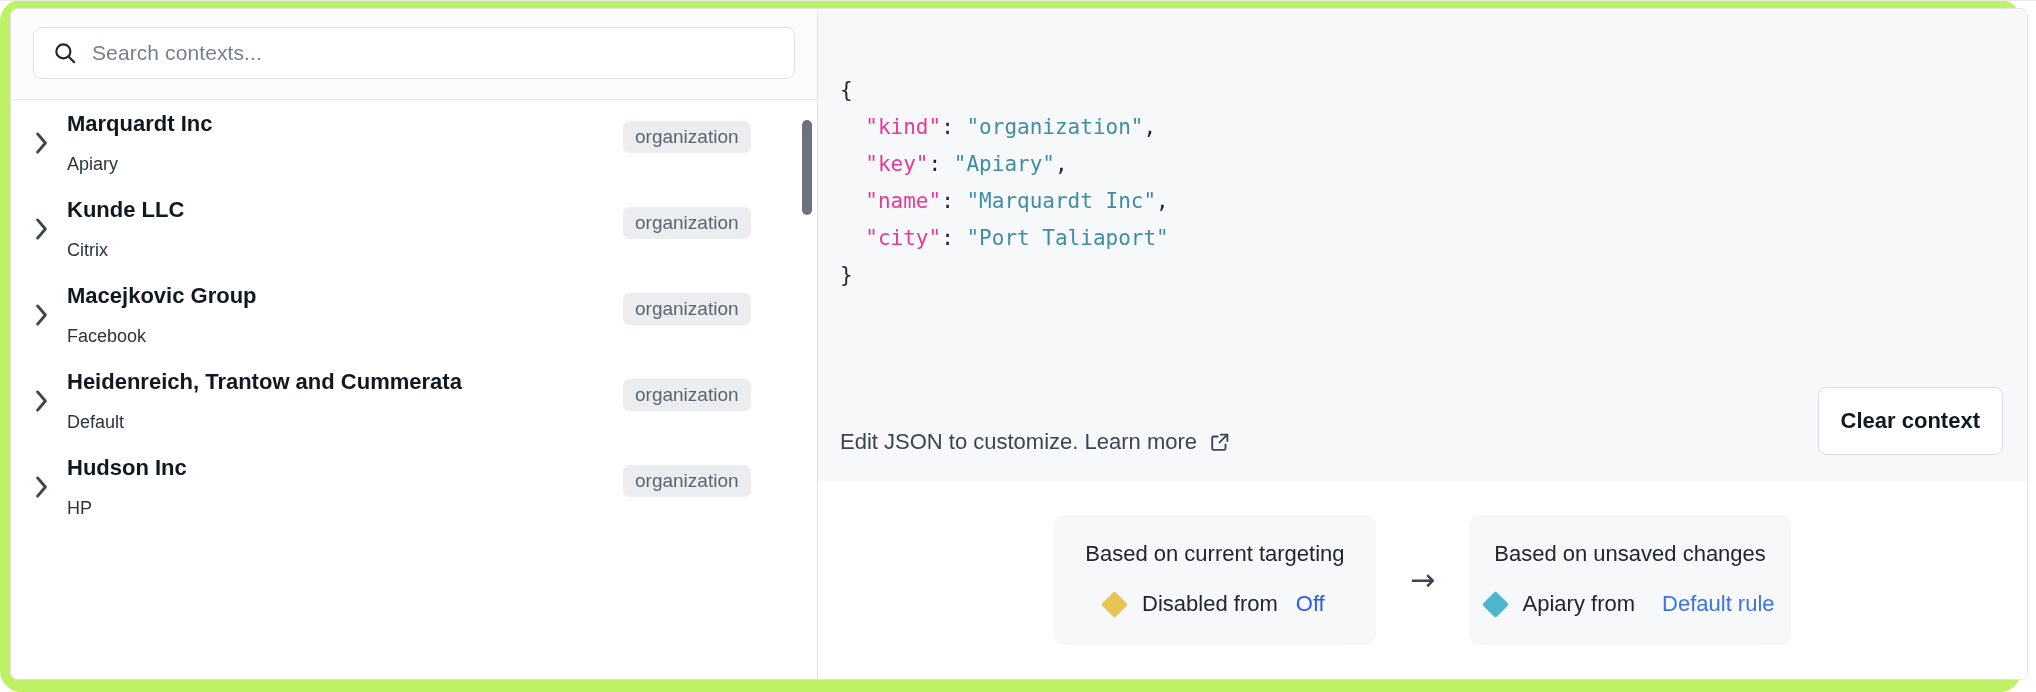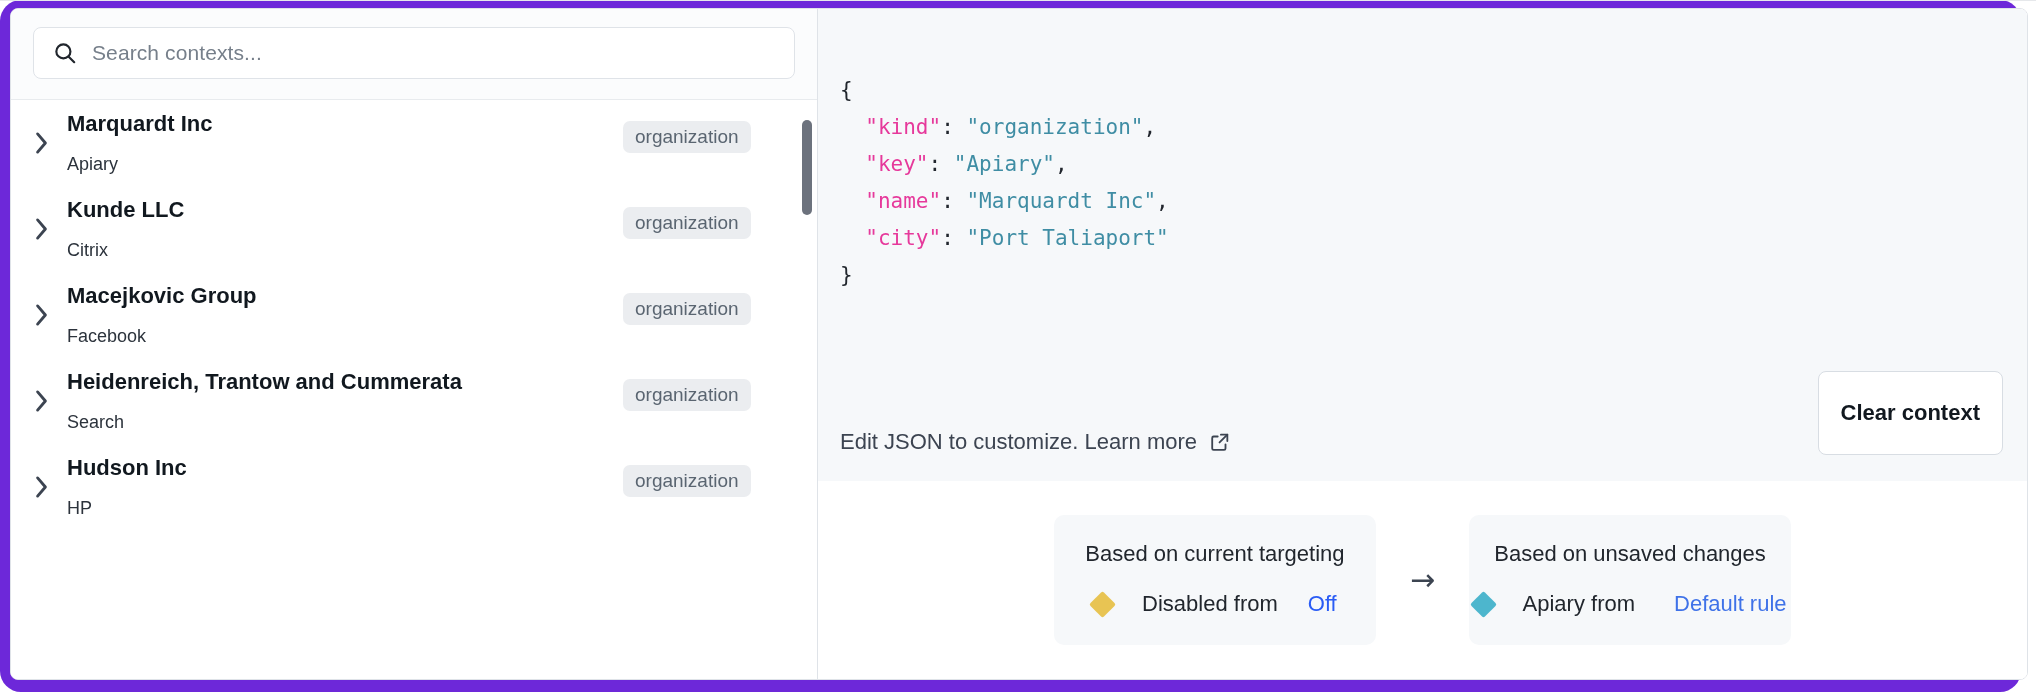--- a/index.html
+++ b/index.html
@@ -8,21 +8,21 @@
     height: 692px;
     background: #ffffff;
     font-family: "Liberation Sans", sans-serif;
     overflow: hidden;
   }
 
   .screen {
     position: relative;
     width: 2021px;
     height: 692px;
-    background: #6d28d9;
+    background: #bef264;
     border-radius: 21px;
   }
 
   
   .top-rule {
     position: absolute;
     top: 0; left: 0;
     width: 2036px;
     height: 1px;
     background: #e6e8eb;
@@ -209,21 +209,21 @@
   .ext-icon svg { display: block; }
 
   .clear-btn {
     font-family: "Liberation Sans", sans-serif;
     font-size: 22px;
     font-weight: 700;
     color: #11181f;
     background: #ffffff;
     border: 1px solid #d8dde3;
     border-radius: 8px;
-    padding: 28px 22px;
+    padding: 20px 22px;
     cursor: pointer;
   }
 
   
   .compare-row {
     flex: 1 1 auto;
     display: flex;
     align-items: center;
     justify-content: center;
     gap: 34px;
@@ -242,21 +242,21 @@
     gap: 24px;
   }
   .compare-title {
     font-size: 22px;
     color: #21262d;
     white-space: nowrap;
   }
   .compare-state {
     display: inline-flex;
     align-items: center;
-    gap: 30px;
+    gap: 18px;
     font-size: 22px;
     color: #21262d;
     white-space: nowrap;
   }
   .diamond {
     width: 19px;
     height: 19px;
     transform: rotate(45deg);
     border-radius: 2px;
     flex: 0 0 auto;
@@ -347,21 +347,21 @@
 
           <li class="ctx-item">
             <span class="chev">
               <svg width="17" height="26" viewBox="0 0 12 20" fill="none" stroke="#3c4451" stroke-width="2.2" stroke-linecap="round" stroke-linejoin="round">
                 <polyline points="3,3 9,10 3,17"></polyline>
               </svg>
             </span>
             <div class="ctx-body">
               <div class="ctx-texts">
                 <span class="ctx-name">Heidenreich, Trantow and Cummerata</span>
-                <span class="ctx-sub">Search</span>
+                <span class="ctx-sub">Default</span>
               </div>
             </div>
             <span class="ctx-kind ctx-kind-col">organization</span>
           </li>
 
           <li class="ctx-item">
             <span class="chev">
               <svg width="17" height="26" viewBox="0 0 12 20" fill="none" stroke="#3c4451" stroke-width="2.2" stroke-linecap="round" stroke-linejoin="round">
                 <polyline points="3,3 9,10 3,17"></polyline>
               </svg>

